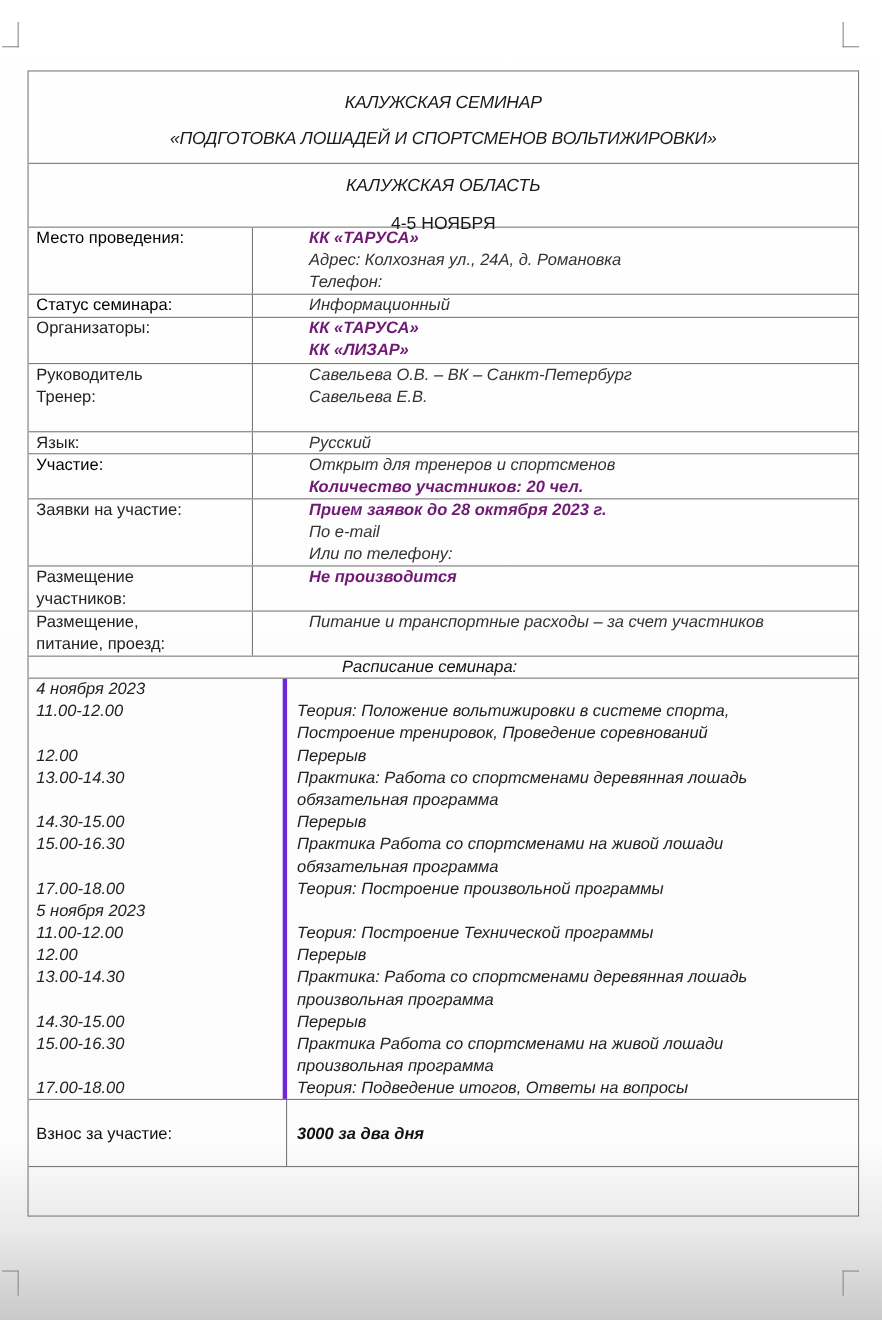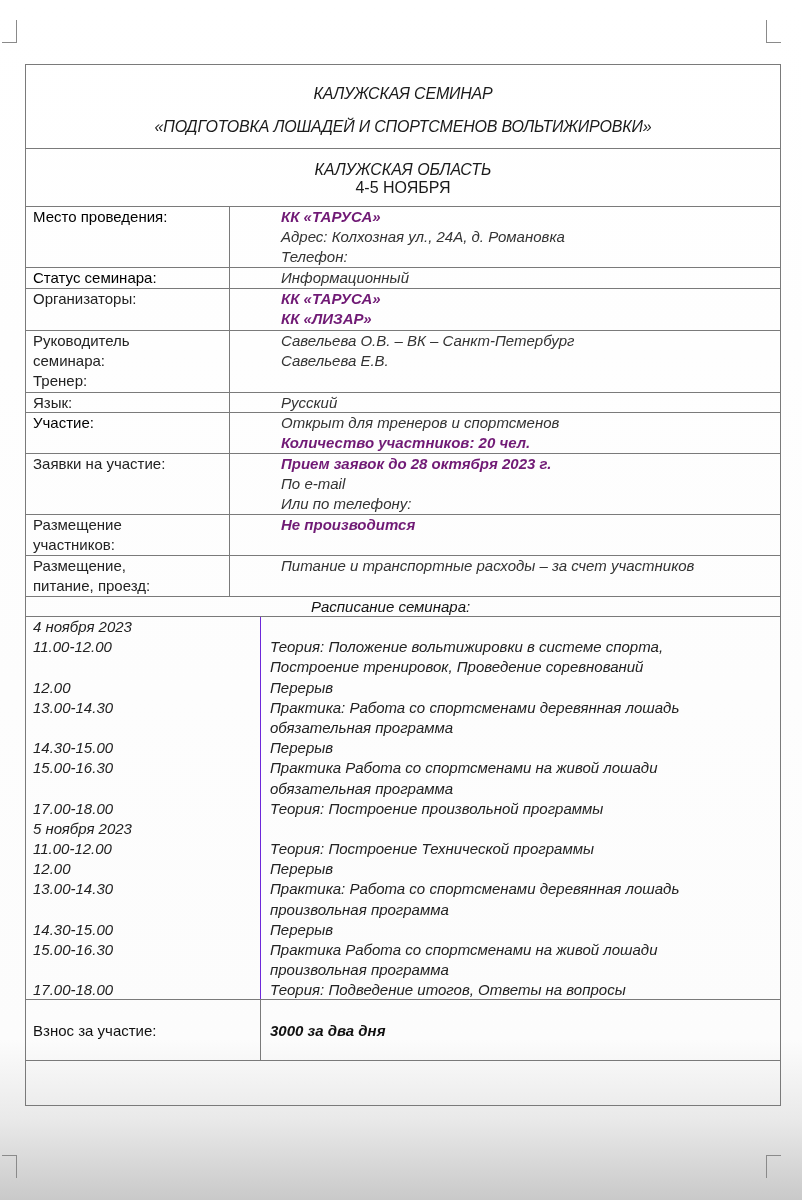--- a/index.html
+++ b/index.html
@@ -17,33 +17,33 @@
 
   .doc { position:absolute; left:25px; top:64px; width:756px; border:1px solid #7a7a7a; box-sizing:border-box; }
   .row { position:relative; border-bottom:1px solid #7a7a7a; box-sizing:border-box; }
   .row:last-child { border-bottom:none; }
 
   .title-block { height:84px; text-align:center; font-style:italic; font-size:16px; letter-spacing:-0.2px; }
   .title-block .l1 { position:absolute; left:0; right:0; top:20px; }
   .title-block .l2 { position:absolute; left:0; right:0; top:53px; }
   .region-block { height:58px; text-align:center; font-size:16px; }
   .region-block .l1 { position:absolute; left:0; right:0; top:2px; font-style:italic;margin-top:10px; }
-  .region-block .l2 { position:absolute; left:0; right:0; top:30px; }
+  .region-block .l2 { position:absolute; left:0; right:0; top:46px; }
 
   .kv { display:flex; font-size:15px; line-height:20px;gap:44px; }
   .kv .k { width:196px; flex:none; padding-left:7px; border-right:1px solid #7a7a7a; color:#222; }
   .kv .v { flex:1; padding-left:7px; font-style:italic; color:#333; }
   .kv .k.strong { color:#000; }
   .kv .v .b { color:#701a75; font-weight:bold; }
 
   .sched-head { height:20px; font-size:15px; line-height:20px; font-style:italic; color:#111; }
   .sched-head span { position:absolute; left:285px; top:0; }
 
   .sched { display:flex; font-size:15px; line-height:20.2px; font-style:italic; color:#222; }
-  .sched .t { width:235px; flex:none; padding-left:7px; border-right:1px solid #6d28d9; box-sizing:border-box; }
+  .sched .t { width:235px; flex:none; padding-left:7px; border-right:4px solid #6d28d9; box-sizing:border-box; }
   .sched .d { flex:1; padding-left:9px; }
   .sched .line { height:20.2px; white-space:nowrap; }
 
   .fee { display:flex; height:61px; font-size:15px; }
   .fee .k { width:235px; flex:none; padding-left:7px; border-right:1px solid #7a7a7a; box-sizing:border-box; line-height:61px; color:#111; }
   .fee .v { flex:1; padding-left:9px; line-height:61px; font-style:italic; font-weight:bold; color:#111; }
   .empty { height:44px; }
 </style>
 </head>
 <body>
@@ -83,21 +83,20 @@
     <div class="k">Организаторы:</div>
     <div class="v">
       <div class="b">КК «ТАРУСА»</div>
       <div class="b">КК «ЛИЗАР»</div>
     </div>
   </div>
 
   <div class="row kv" style="height:62px">
     <div class="k">
       <div>Руководитель</div>
-      <div>семинара:</div>
       <div>Тренер:</div>
     </div>
     <div class="v">
       <div>Савельева О.В. – ВК – Санкт-Петербург</div>
       <div>Савельева Е.В.</div>
     </div>
   </div>
 
   <div class="row kv" style="height:20px">
     <div class="k">Язык:</div>

